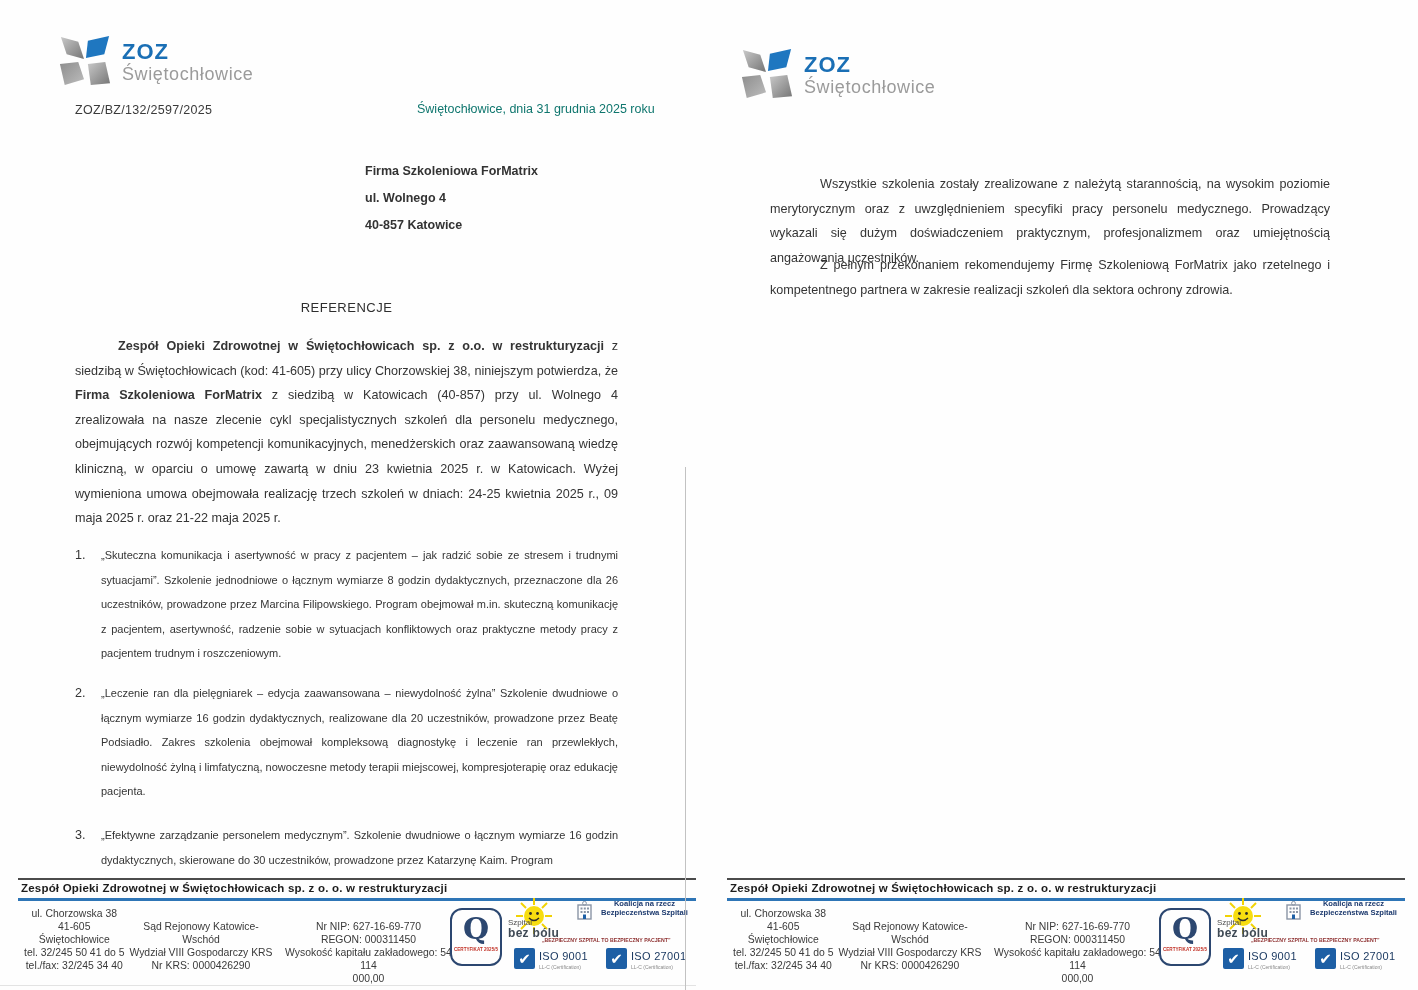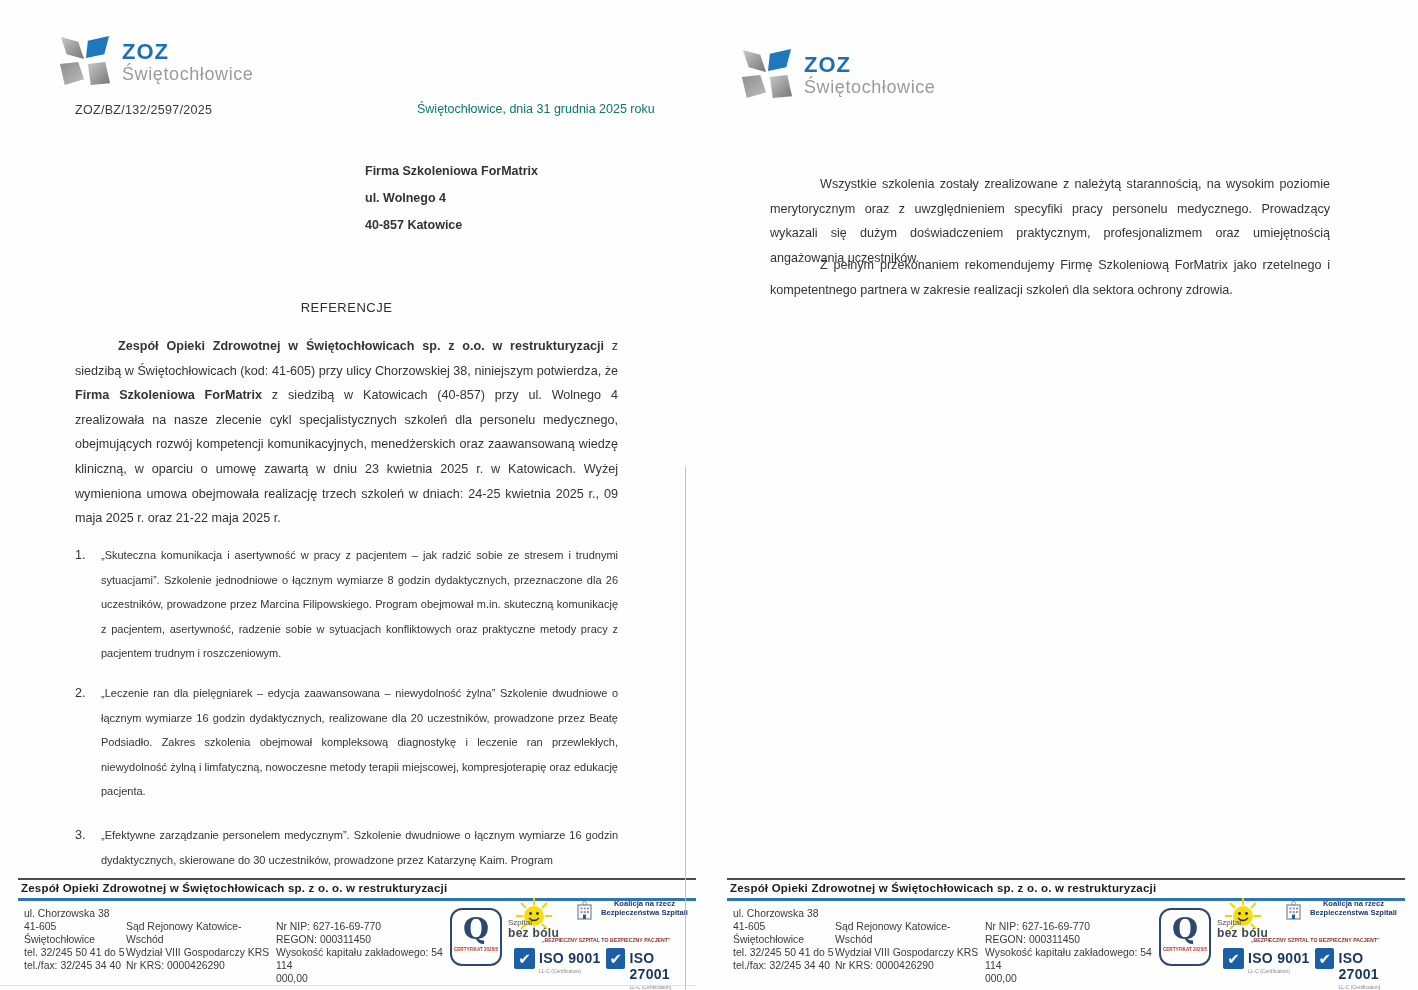--- a/index.html
+++ b/index.html
@@ -32,42 +32,42 @@
 
   
   .sig-role,.sig-name{font-size:14.5px;color:#3c3c3c;white-space:nowrap;}
 
   
   .page-footer{position:absolute;left:18px;width:678px;top:876px;height:112px;}
   .f-toprule{position:absolute;left:0;top:2px;width:100%;height:1.5px;background:#4b4b4b;}
   .f-company{position:absolute;left:3px;top:6px;font-size:11.5px;font-weight:bold;color:#1c1c1c;letter-spacing:0.2px;white-space:nowrap;}
   .f-bluerule{position:absolute;left:0;top:22px;width:100%;height:2.5px;}
   .f-col{position:absolute;font-size:10.4px;line-height:13px;color:#3a3a3a;}
-  .f-col span{display:block;}
+  .f-col span{display:block;text-align:center;}
   .f-address{left:6px;top:31px;}
   .f-court{left:108px;top:44px;width:150px;}
   .f-registry{left:258px;top:44px;width:185px;}
 
   
   .badges{position:absolute;right:2px;top:24px;width:244px;height:82px;}
   .q-cert{position:absolute;left:0;top:8px;width:48px;height:54px;border:2.5px solid #2c4770;border-radius:12px;text-align:center;}
   .q-glyph{display:block;font-family:"DejaVu Serif",serif;font-size:30px;font-weight:bold;color:#2c4770;line-height:36px;margin-top:1px;}
   .q-label{display:block;font-size:4.6px;color:#c23227;font-weight:bold;line-height:6px;}
   .sun{position:absolute;left:66px;top:-2px;}
   .szpital-txt{position:absolute;left:58px;top:18px;z-index:2;line-height:10px;}
   .szpital-txt .s1{display:block;font-size:8px;color:#4d4d4d;}
   .szpital-txt .s2{display:block;font-size:12px;font-weight:bold;color:#3f4a55;letter-spacing:0.3px;}
   .hospital-ic{position:absolute;left:125px;top:1px;}
   .koalicja{position:absolute;left:145px;top:0;width:99px;text-align:center;font-size:7.6px;font-weight:bold;color:#1d3a6e;line-height:8.5px;}
   .motto{position:absolute;left:92px;top:37px;width:152px;font-size:5.2px;font-weight:bold;color:#8d2f2f;white-space:nowrap;}
   .iso{position:absolute;top:48px;display:flex;align-items:flex-start;gap:4px;}
   .iso-1{left:64px;} .iso-2{left:156px;}
   .iso-check{width:21px;height:21px;background:#1d5fa5;color:#fff;font-size:15px;line-height:21px;text-align:center;border-radius:2px;}
   .iso-lbls{padding-top:2px;}
-  .iso-name{display:block;font-size:14px;font-weight:bold;color:#17365e;letter-spacing:0.3px;}
+  .iso-name{display:block;font-size:11px;font-weight:normal;color:#17365e;letter-spacing:0.3px;}
   .iso-sub{display:block;font-size:5px;color:#8a8a8a;margin-top:2px;}
 
   .page-divider{position:absolute;left:685px;top:467px;width:1.3px;height:523px;background:#c2c2c2;}
   .scan-edge{position:absolute;left:0px;top:985px;width:696px;height:1px;background:#e3e3e3;}
 </style>
 </head>
 <body>
 
 <div id="canvas">
 

